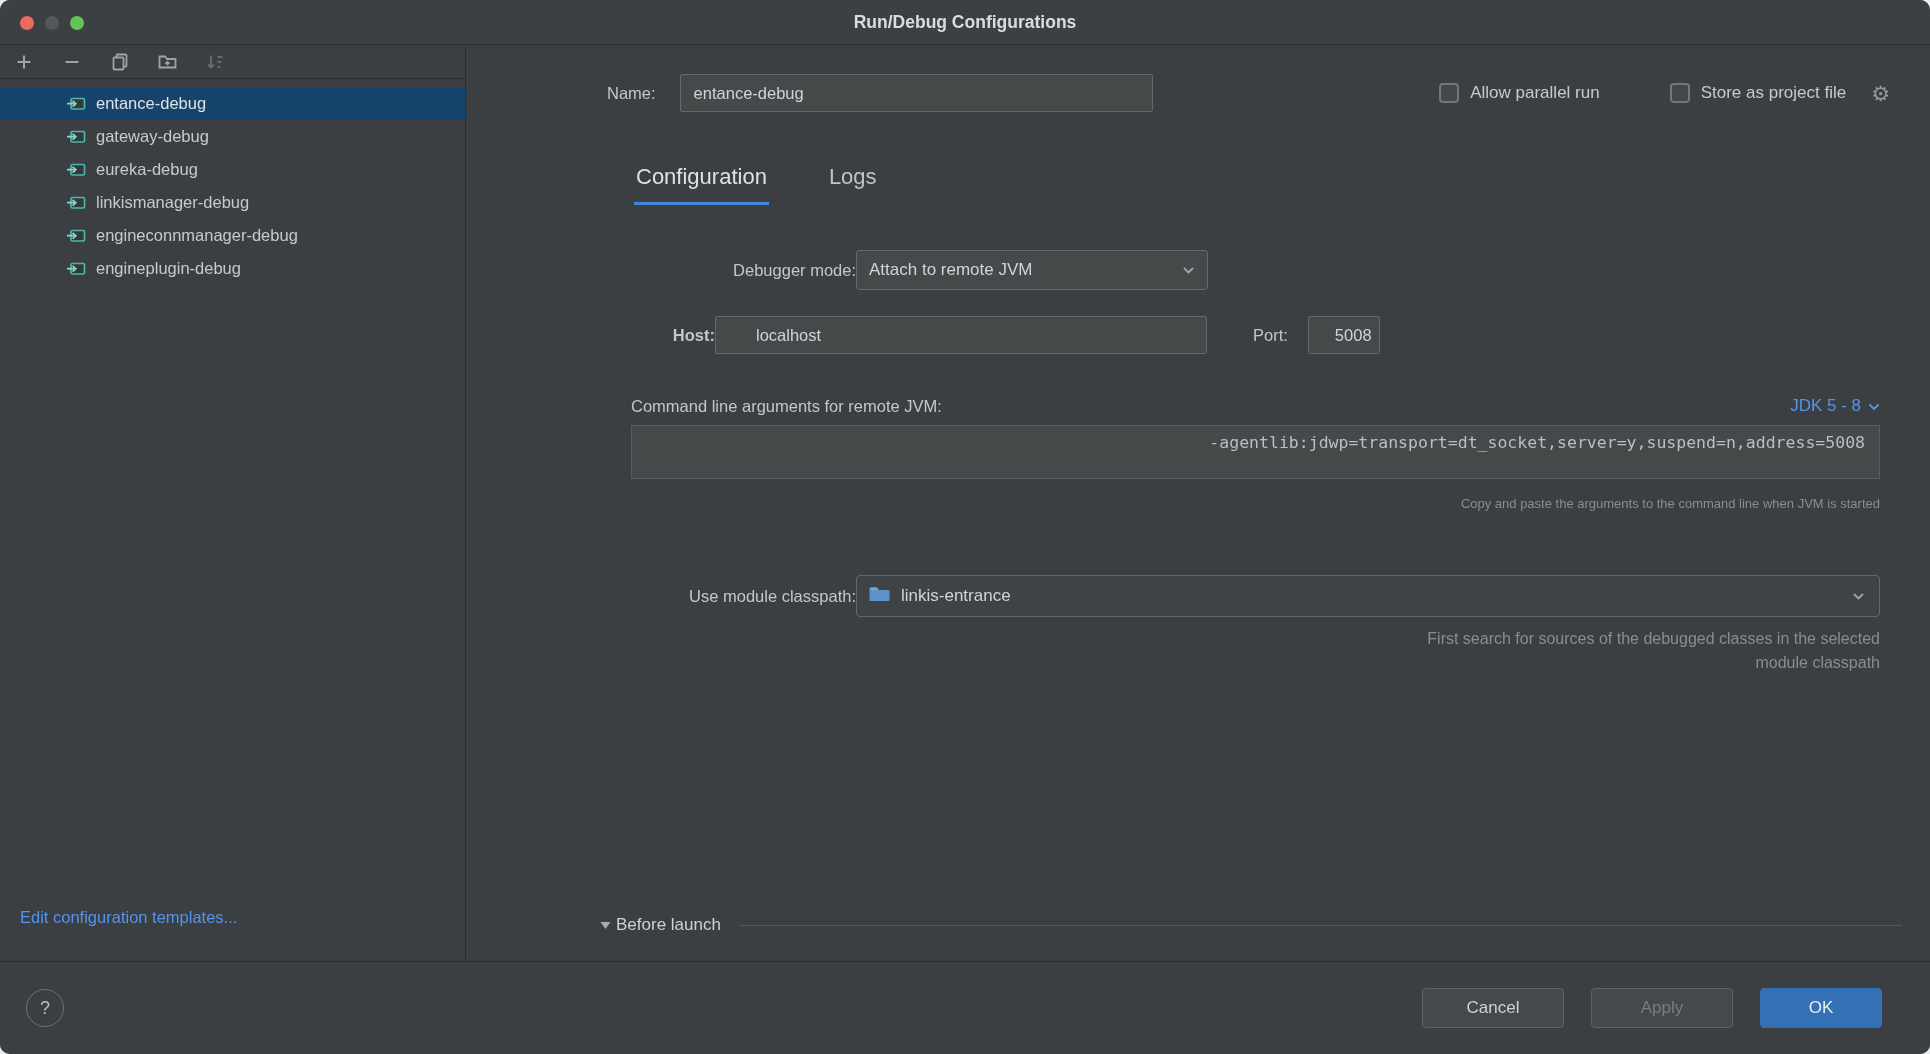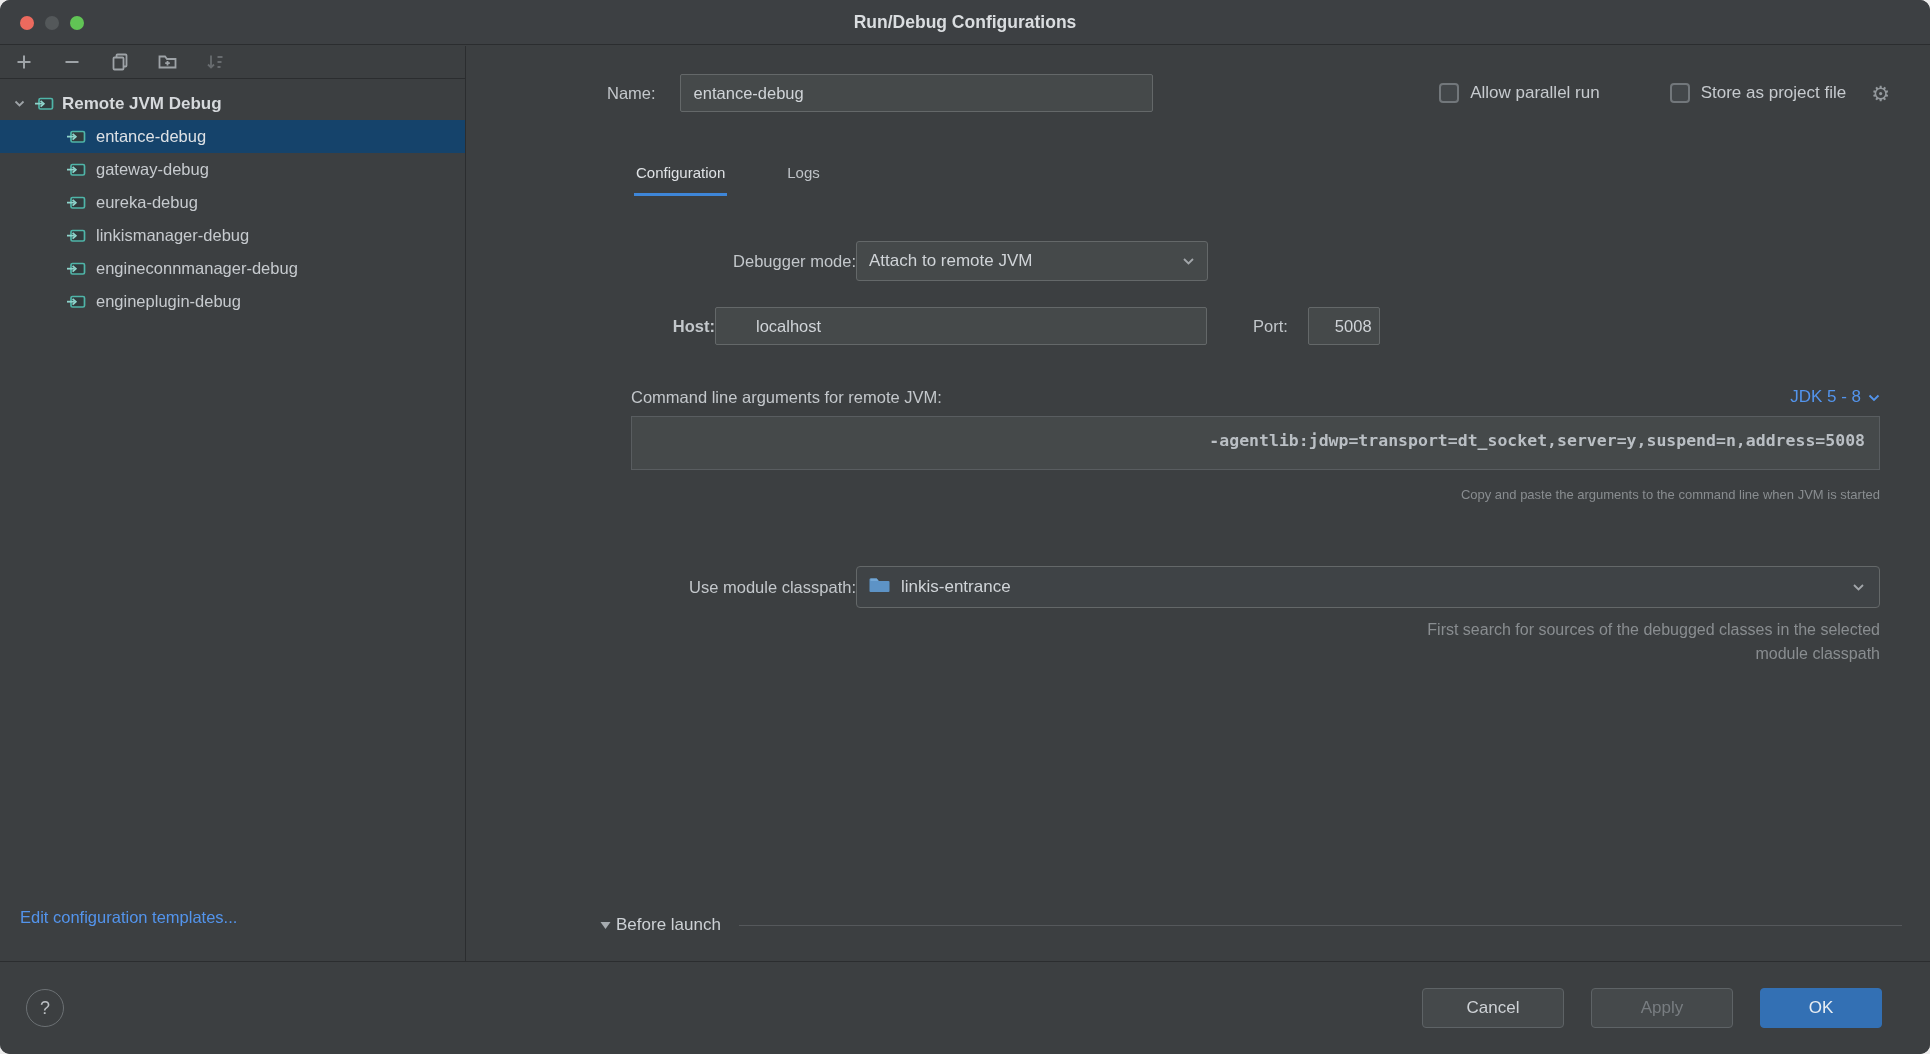--- a/index.html
+++ b/index.html
@@ -59,21 +59,21 @@
   .name-lbl { margin-right: 24px; }
   .name-field { width: 473px; }
   .cb-group { margin-left: auto; display: flex; align-items: center; gap: 12px; }
   .checkbox { display: flex; align-items: center; gap: 11px; cursor: default; }
   .cb-box { width: 20px; height: 20px; border: 2px solid #72777b; border-radius: 4px; background: #43474a; flex: none; }
   .cb-label { font-size: 17px; color: #c6cace; }
   .cb2 { margin-left: 58px; }
   .gear { margin-left: 13px; font-size: 21px; color: #94999d; line-height: 1; cursor: pointer; }
 
   .tabs { display: flex; gap: 58px; margin: 52px 0 0 167px; }
-  .tab { font-size: 15px; color: #bfc3c7; padding: 0 2px 12px; cursor: pointer; }
+  .tab { font-size: 22px; color: #bfc3c7; padding: 0 2px 12px; cursor: pointer; }
   .tab.active { color: #dfe2e5; border-bottom: 3px solid #3e86d8; }
 
   .config { margin: 45px 50px 0 164px; position: relative; }
   .frow { display: flex; align-items: center; }
   .dm-lbl { width: 225px; }
   .dropdown {
     width: 352px; height: 40px; background: #45494a; border: 1px solid #646869; border-radius: 3px;
     display: flex; align-items: center; padding: 0 12px; color: #d0d4d8; font-size: 17px; cursor: pointer;
   }
   .dd-chev { margin-left: auto; display: flex; }
@@ -81,22 +81,22 @@
   .host-row { margin-top: 26px; }
   .host-lbl { width: 84px; font-weight: bold; }
   .host-field { width: 492px; padding-left: 40px; }
   .port-lbl { margin-left: 46px; margin-right: 20px; }
   .port-field { width: 72px; padding: 0 26px; }
 
   .cmd-header { margin-top: 42px; display: flex; align-items: center; }
   .jdk { margin-left: auto; display: flex; align-items: center; gap: 7px; color: #5394ec; font-size: 17px; cursor: pointer; }
   .cmd-box {
     margin-top: 9px; height: 54px; background: #45494a; border: 1px solid #595d60;
-    padding: 14px 14px; font-family: "DejaVu Sans Mono", "Liberation Mono", monospace;
-    font-size: 16.5px; color: #babfc4; overflow: hidden; white-space: nowrap; font-weight: bold;
+    padding: 7px 14px; font-family: "DejaVu Sans Mono", "Liberation Mono", monospace;
+    font-size: 16.5px; color: #babfc4; overflow: hidden; white-space: nowrap;
   }
   .cmd-hint { margin-top: 17px; margin-left: 2px; color: #898d90; font-size: 13px; }
 
   .cp-row { margin-top: 64px; }
   .cp-lbl { width: 225px; }
   .cp-combo {
     flex: 1; height: 42px; background: #3f4346; border: 1px solid #646869; border-radius: 4px;
     display: flex; align-items: center; padding: 0 14px 0 12px; gap: 11px;
     color: #d0d4d8; font-size: 17px; cursor: pointer;
   }
@@ -166,35 +166,20 @@
       <span class="tb-btn disabled">
         <svg width="21" height="20" viewBox="0 0 21 20" fill="none" stroke="#9ea3a7" stroke-width="1.8">
           <path d="M6 3.5v11.5"></path>
             <path d="M3 12.5l3 3 3-3"></path>
           <path d="M12.5 5h5M12.5 10h4M12.5 15h3"></path>
         </svg>
       </span>
     </div>
 
     <div class="tree">
-      <div class="trow root">
-        <span class="chev">
-          <svg width="15" height="15" viewBox="0 0 15 15" fill="none" stroke="#9ea3a7" stroke-width="1.8">
-              <path d="M3.5 5.5l4 4 4-4"></path>
-            </svg>
-        </span>
-        <span class="tree-icon">
-          <svg width="21" height="20" viewBox="0 0 21 20">
-            <rect x="5" y="4.5" width="13.5" height="10.5" rx="1.5" fill="#313a3c" stroke="#4fb5a8" stroke-width="1.7"></rect>
-            <path d="M1 9.7h7.5" stroke="#8ed4cb" stroke-width="1.8" fill="none"></path>
-            <path d="M6.6 6.8l3.2 2.9-3.2 2.9" stroke="#8ed4cb" stroke-width="1.8" fill="none"></path>
-          </svg>
-        </span>
-        <span>Remote JVM Debug</span>
-      </div>
 
       <div class="trow child selected">
         <span class="tree-icon">
           <svg width="21" height="20" viewBox="0 0 21 20">
               <rect x="5" y="4.5" width="13.5" height="10.5" rx="1.5" fill="#313a3c" stroke="#4fb5a8" stroke-width="1.7"></rect>
               <path d="M1 9.7h7.5" stroke="#8ed4cb" stroke-width="1.8" fill="none"></path>
               <path d="M6.6 6.8l3.2 2.9-3.2 2.9" stroke="#8ed4cb" stroke-width="1.8" fill="none"></path>
             </svg>
         </span>
         <span>entance-debug</span>

